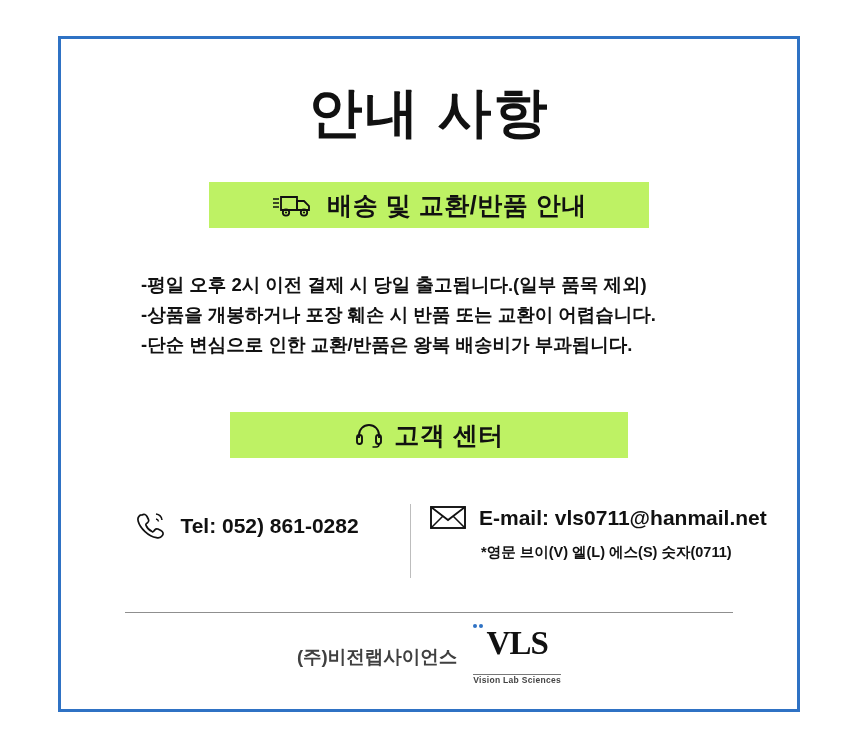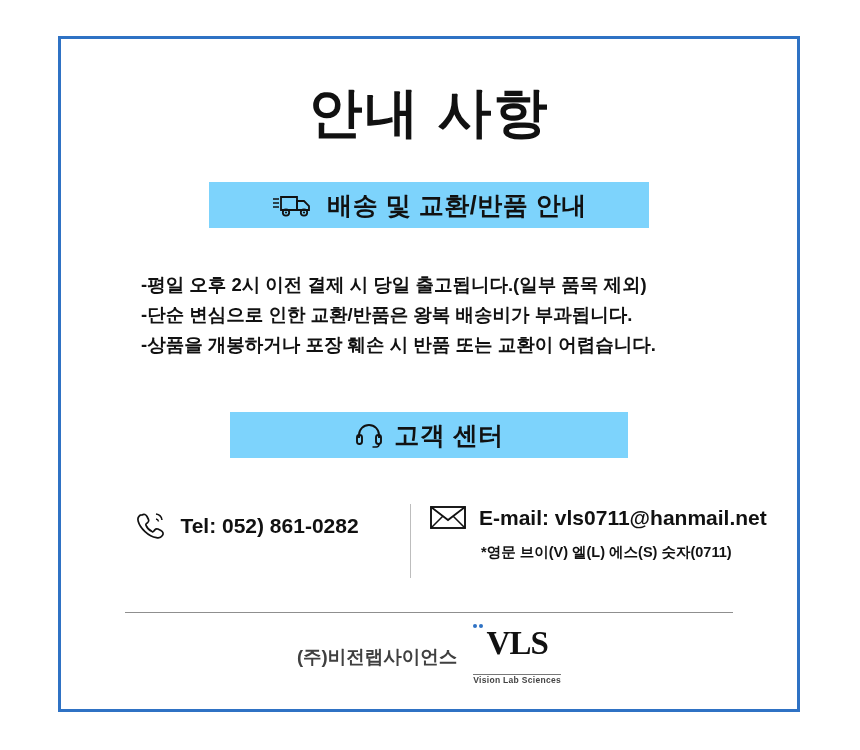--- a/index.html
+++ b/index.html
@@ -43,21 +43,21 @@
     letter-spacing: 2px;
     line-height: 1.1;
     color: #111111;
     text-align: center;
   }
 
   .section-band {
     margin-top: 40px;
     width: 440px;
     height: 46px;
-    background: #7dd3fc;
+    background: #bef264;
     display: flex;
     align-items: center;
     justify-content: center;
     gap: 10px;
   }
   .section-band.shipping { width: 440px; }
   .section-band.support { margin-top: 52px; width: 398px; }
 
   .section-band .band-label {
     font-size: 25px;
@@ -219,22 +219,22 @@
           <circle cx="33" cy="22.5" r="3.2" fill="none" stroke="#111111" stroke-width="1.8"></circle>
           <circle cx="15" cy="22.5" r="1.1" fill="#111111"></circle>
           <circle cx="33" cy="22.5" r="1.1" fill="#111111"></circle>
         </svg>
       </span>
       <span class="band-label">배송 및 교환/반품 안내</span>
     </div>
 
     <div class="bullet-block">
       <div class="bullet-line">-평일 오후 2시 이전 결제 시 당일 출고됩니다.(일부 품목 제외)</div>
+      <div class="bullet-line">-상품을 개봉하거나 포장 훼손 시 반품 또는 교환이 어렵습니다.</div>
       <div class="bullet-line">-단순 변심으로 인한 교환/반품은 왕복 배송비가 부과됩니다.</div>
-      <div class="bullet-line">-상품을 개봉하거나 포장 훼손 시 반품 또는 교환이 어렵습니다.</div>
     </div>
 
     <div class="section-band support">
       <span class="band-icon">
         <svg width="30" height="28" viewBox="0 0 30 28" xmlns="http://www.w3.org/2000/svg">
           <path d="M5 17 v-3 a10 10 0 0 1 20 0 v3" fill="none" stroke="#111111" stroke-width="1.9"></path>
           <rect x="3" y="14" width="5" height="9" rx="2.4" fill="none" stroke="#111111" stroke-width="1.9"></rect>
           <rect x="22" y="14" width="5" height="9" rx="2.4" fill="none" stroke="#111111" stroke-width="1.9"></rect>
           <path d="M25 22 v1.5 a2.5 2.5 0 0 1 -2.5 2.5 h-4" fill="none" stroke="#111111" stroke-width="1.7"></path>
         </svg>

